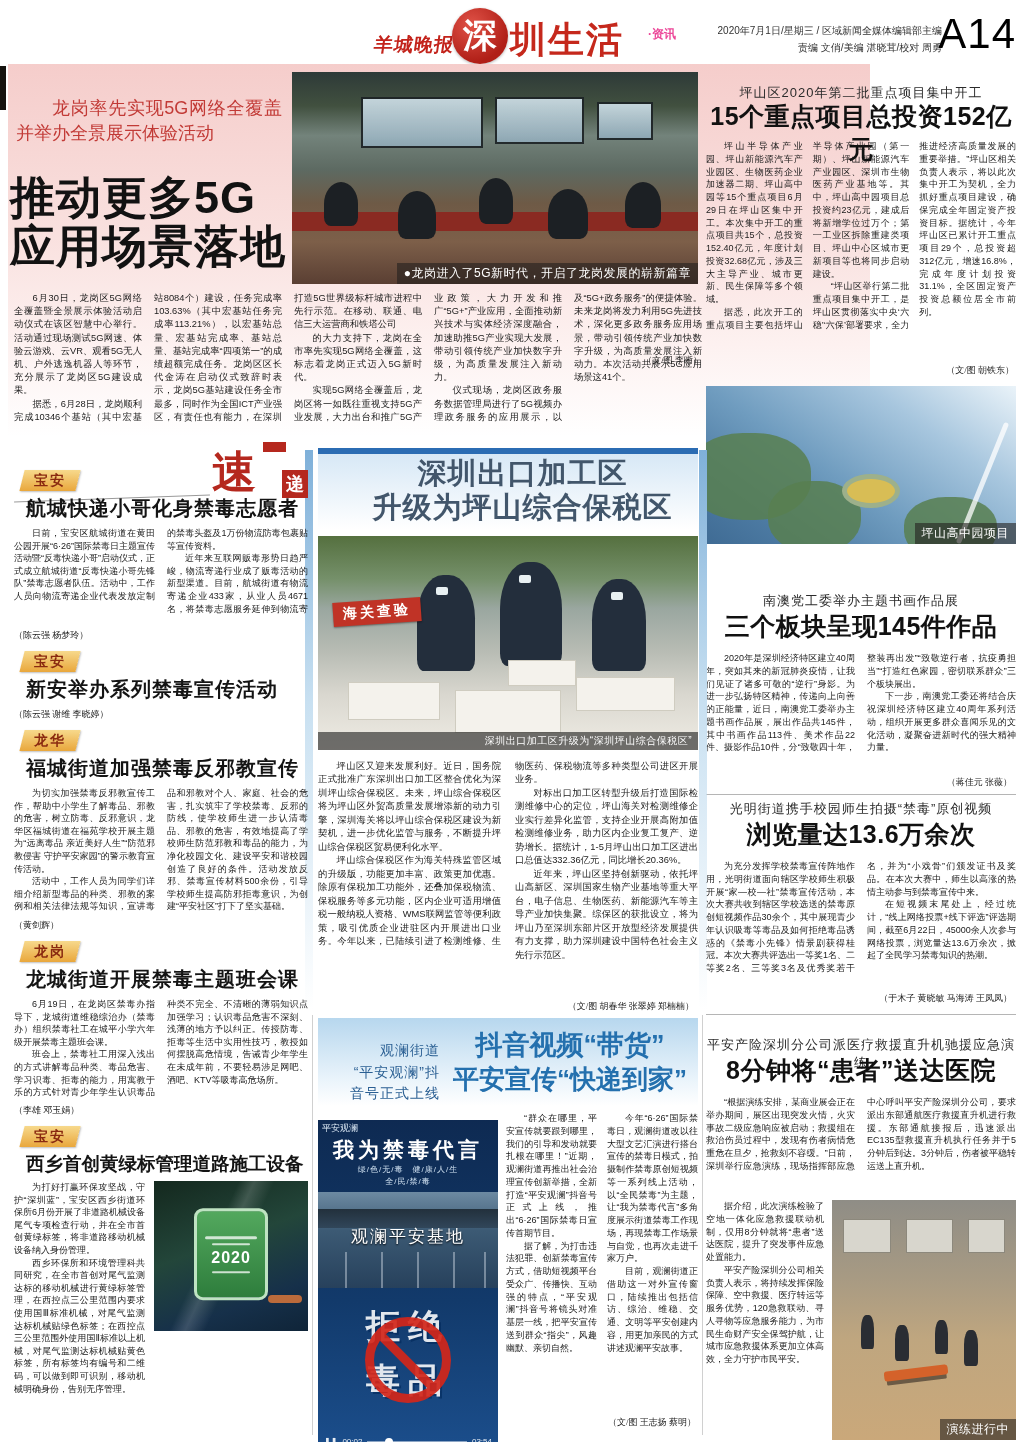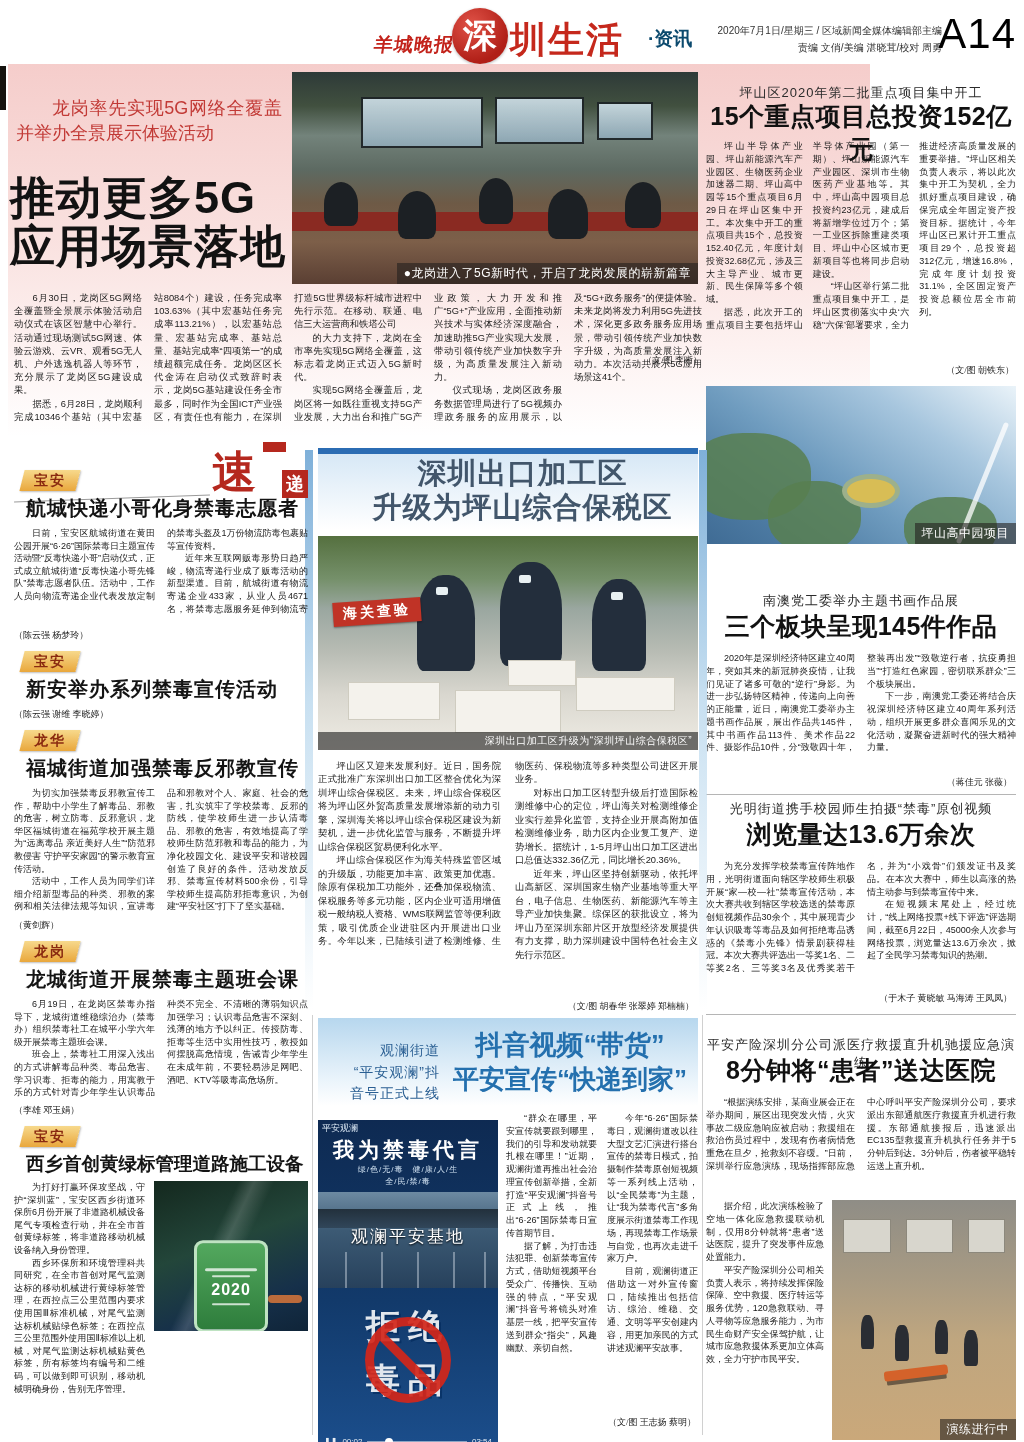--- a/index.html
+++ b/index.html
@@ -10,21 +10,21 @@
   
   #corner-mark{position:absolute;left:0;top:66px;width:6px;height:44px;background:#15130f;}
   #masthead{position:absolute;left:0;top:4px;width:1024px;height:60px;}
   .brand{position:absolute;left:374px;top:28px;font-family:"Liberation Serif",serif;
          font-size:19px;font-weight:800;color:#c3231b;transform:skewX(-8deg);letter-spacing:1px;}
   .logo-circle{position:absolute;left:452px;top:4px;width:56px;height:56px;border-radius:50%;
          background:radial-gradient(circle at 35% 30%,#e05247,#b01f17 70%);color:#fff;
          font-size:34px;font-weight:800;display:flex;align-items:center;justify-content:center;
          box-shadow:0 1px 3px rgba(0,0,0,.3);}
   .logo-rest{position:absolute;left:510px;top:12px;font-size:36px;font-weight:800;color:#c5281c;letter-spacing:2px;}
-  .logo-sub{position:absolute;left:648px;top:22px;font-size:19px;color:#0c4a6e;font-weight:700;}
+  .logo-sub{position:absolute;left:648px;top:22px;font-size:12px;color:#ec4899;font-weight:700;}
   .mast-right{position:absolute;right:82px;top:18px;text-align:right;font-size:10px;color:#333;line-height:1.7;}
   .page-no{position:absolute;right:8px;top:6px;font-size:42px;font-weight:300;color:#000000;letter-spacing:1px;}
   
   #topband{position:absolute;left:8px;top:64px;width:862px;height:373px;
       background:linear-gradient(180deg,#f5cdcb 0%,#f9e0de 45%,#fdf1f0 75%,#ffffff 100%);}
   .lead-kicker{position:absolute;left:8px;top:32px;width:266px;font-size:18px;color:#c23a36;
       line-height:1.4;text-indent:2em;text-align:justify;}
   .lead-head{position:absolute;left:2px;top:110px;width:280px;font-size:45px;font-weight:900;
       color:#121212;line-height:1.08;letter-spacing:1px;}
   .photo-meeting{position:absolute;left:284px;top:8px;width:406px;height:212px;overflow:hidden;
@@ -152,21 +152,21 @@
   .sec-byline{font-family:"Liberation Serif",serif;font-size:9px;margin:2px 10px 9px 0;}
   .s5-flex{display:flex;gap:9px;margin-top:2px;}
   .s5-left{width:46%;height:272px;overflow:hidden;font-size:9px;line-height:1.4;text-align:justify;}
   .s5-right{width:54%;}
   .photo-label{position:relative;width:100%;height:150px;overflow:hidden;
       background:linear-gradient(160deg,#14281e 0%,#23463a 42%,#16304a 76%,#0f2438 100%);}
   .photo-label::before{content:"";position:absolute;left:0;top:0;width:100%;height:100%;
       background:linear-gradient(115deg,transparent 38%,rgba(255,255,255,.16) 45%,transparent 54%);}
   .glabel{position:absolute;left:50%;top:50%;transform:translate(-50%,-52%);width:74px;height:92px;
       background:linear-gradient(180deg,#53a85e,#2e7d3c);border:3px solid #bfe3c2;border-radius:9px;
-      display:flex;flex-direction:column;align-items:center;justify-content:center;gap:4px;margin-top:32px;}
+      display:flex;flex-direction:column;align-items:center;justify-content:center;gap:4px;}
   .glabel .bar{width:52px;height:3px;background:rgba(255,255,255,.75);border-radius:2px;}
   .glabel .bar.s{width:38px;height:2px;}
   .glabel .year{color:#fff;font-weight:800;font-size:16px;letter-spacing:1px;}
   .orange-smudge{position:absolute;right:6px;bottom:28px;width:34px;height:8px;background:#d8763a;
       border-radius:4px;opacity:.85;}
 </style>
 </head>
 <body>
 
 <div id="page" data-name="newspaper-page">

